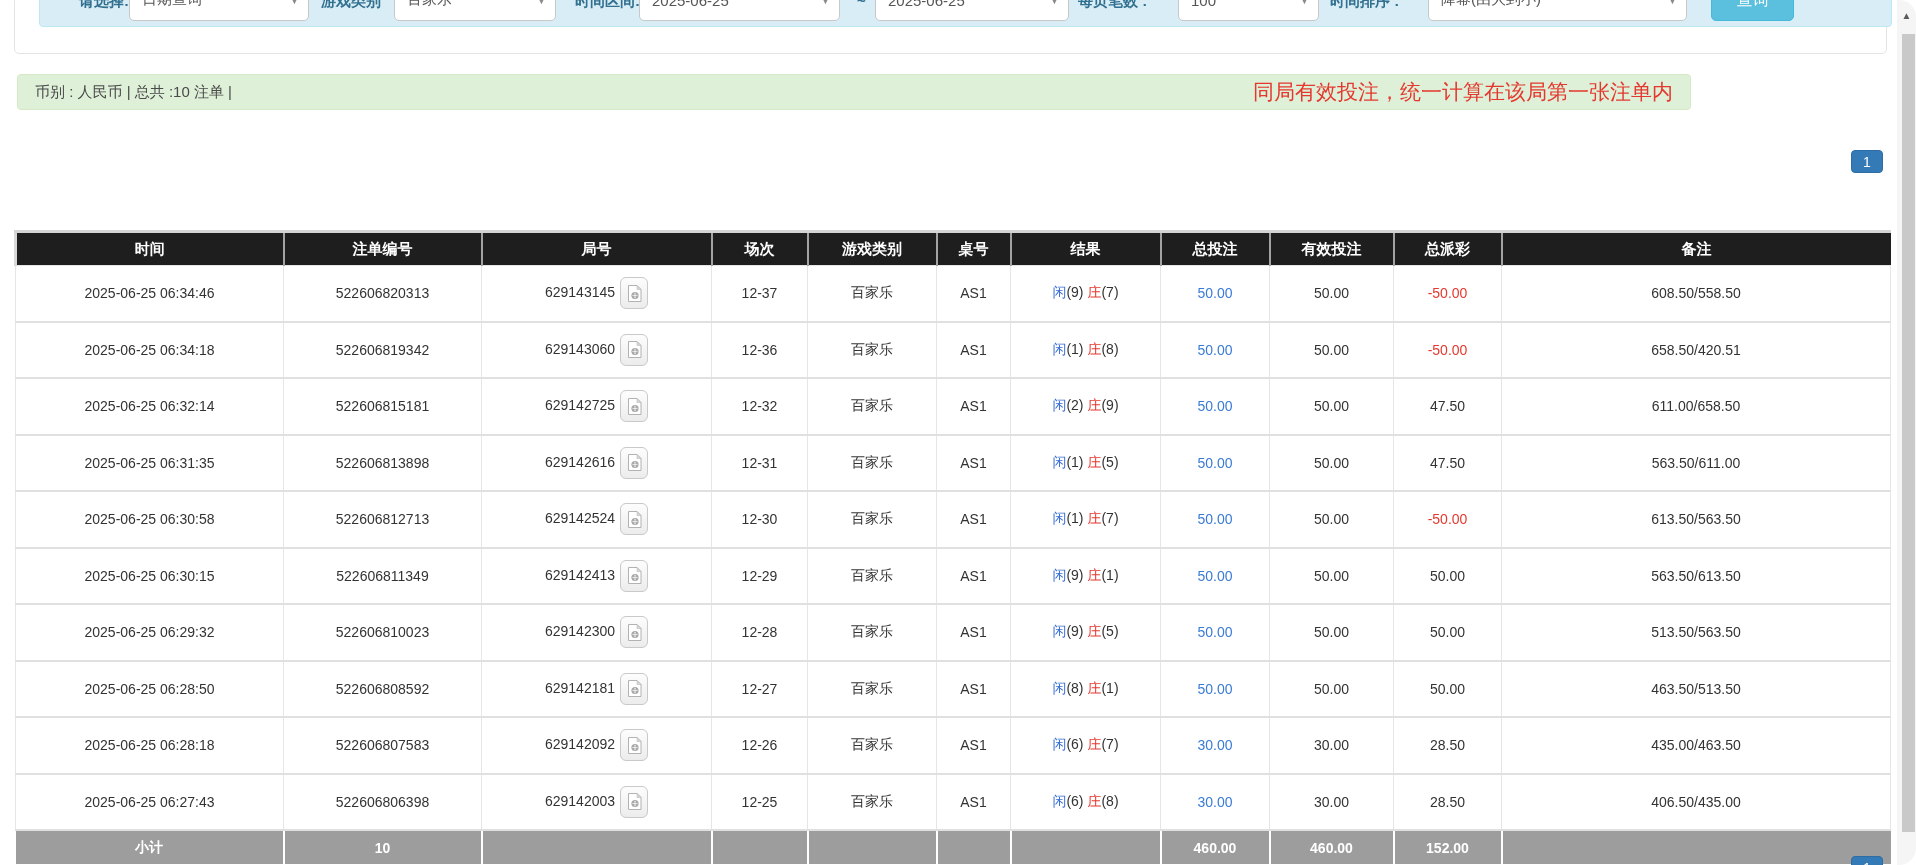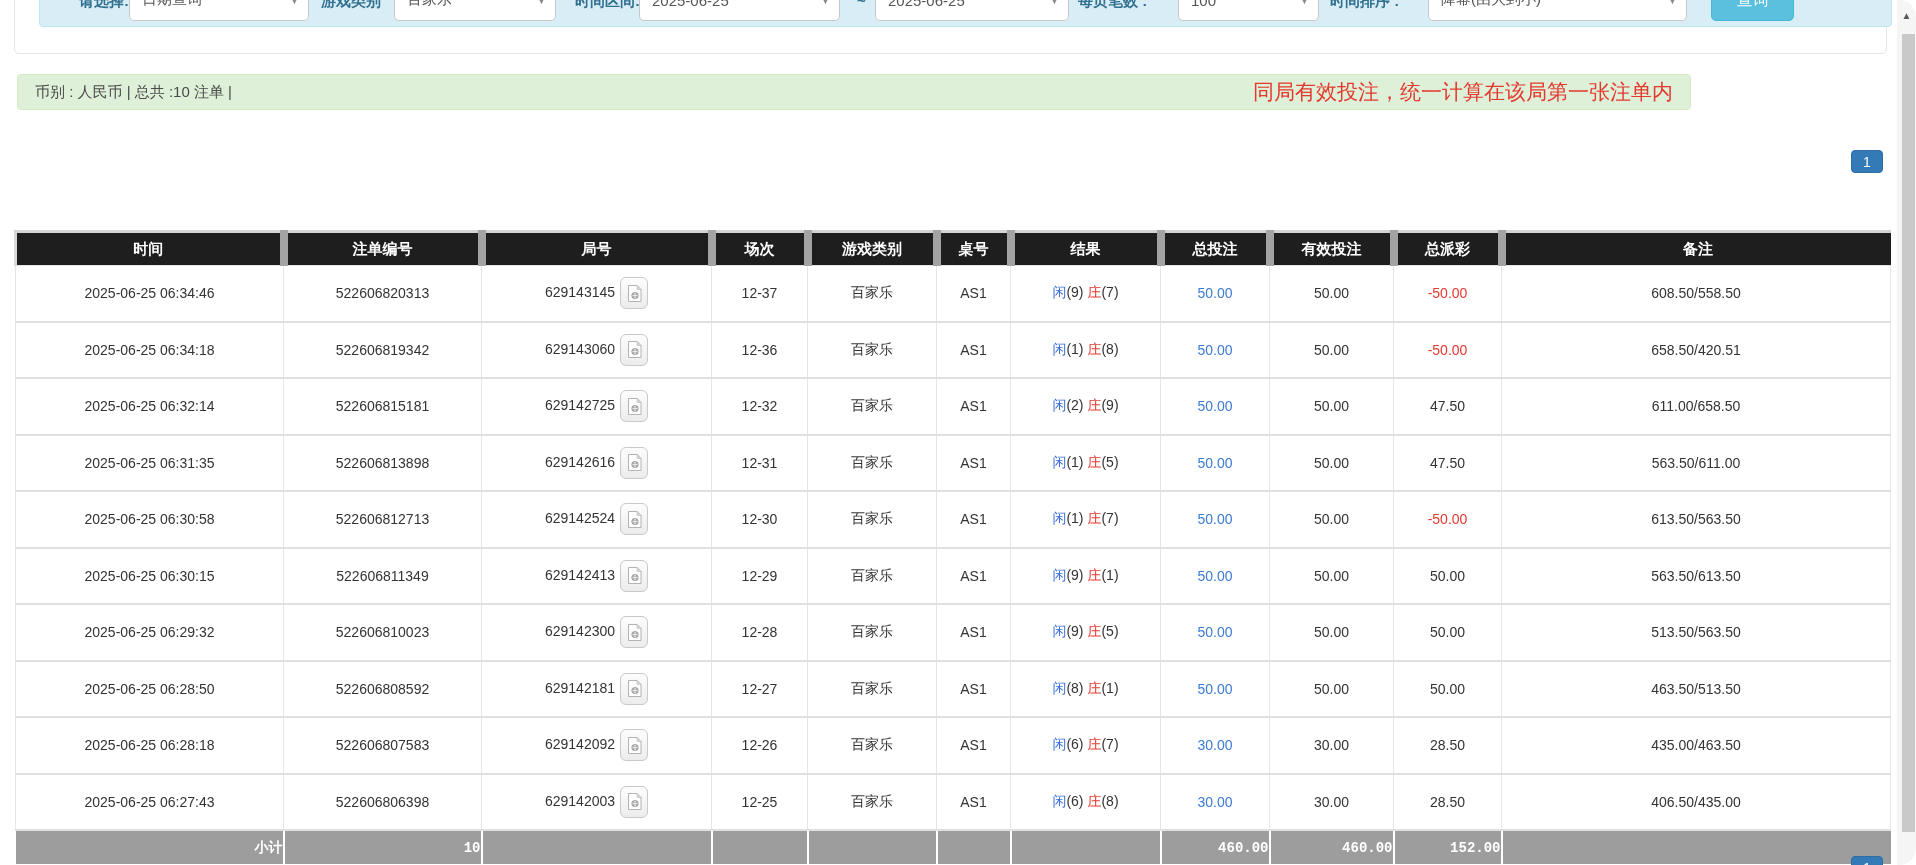--- a/index.html
+++ b/index.html
@@ -33,26 +33,26 @@
   .pagebtn{position:absolute;width:32px;height:23px;background:#337ab7;border:1px solid #2e6da4;
     border-radius:4px;color:#fff;font-size:14px;display:flex;align-items:center;
     justify-content:center;box-sizing:border-box;}
   .pagebtn.top{left:1851px;top:150px;}
   .pagebtn.bottom{left:1851px;top:856px;}
 
   
   .tablewrap{position:absolute;left:14px;top:183px;margin-top:47px;}
   table{width:1875px;table-layout:fixed;border-collapse:collapse;font-size:14px;}
   thead th{background:#1e1e1e;color:#fff;height:32px;font-size:15px;font-weight:bold;
-    border-left:8px solid #a3a3a3;border-top:3px solid #d4d4d4;padding:0;}
+    border-left:2px solid #a3a3a3;border-top:3px solid #d4d4d4;padding:0;}
   thead th:first-child{border-left:3px solid #d9d9d9;}
   tbody td{height:54.5px;text-align:center;color:#333;background:#fff;
     border:1px solid #e6e6e6;border-bottom:2px solid #e0e0e0;padding:0;}
-  tfoot td{height:33px;background:#9d9d9d;color:#fff;font-weight:bold;text-align:right;
-    border-left:2px solid #fff;border-bottom:2px solid #fff;padding:0;font-family:Liberation Mono, monospace;}
+  tfoot td{height:33px;background:#9d9d9d;color:#fff;font-weight:bold;text-align:center;
+    border-left:2px solid #fff;border-bottom:2px solid #fff;padding:0;}
   tfoot td:first-child{border-left:none;}
   .blue-link{color:#3a7bd5;cursor:pointer;}
   .neg{color:#e4392f;}
   .player{color:#3b6fd6;}
   .banker{color:#e4392f;}
   .icon-btn{display:inline-flex;width:26px;height:30px;border:1px solid #c9c9c9;border-radius:6px;
     background:linear-gradient(#fdfdfd,#ececec);align-items:center;justify-content:center;
     vertical-align:middle;margin-left:5px;cursor:pointer;}
 
   

